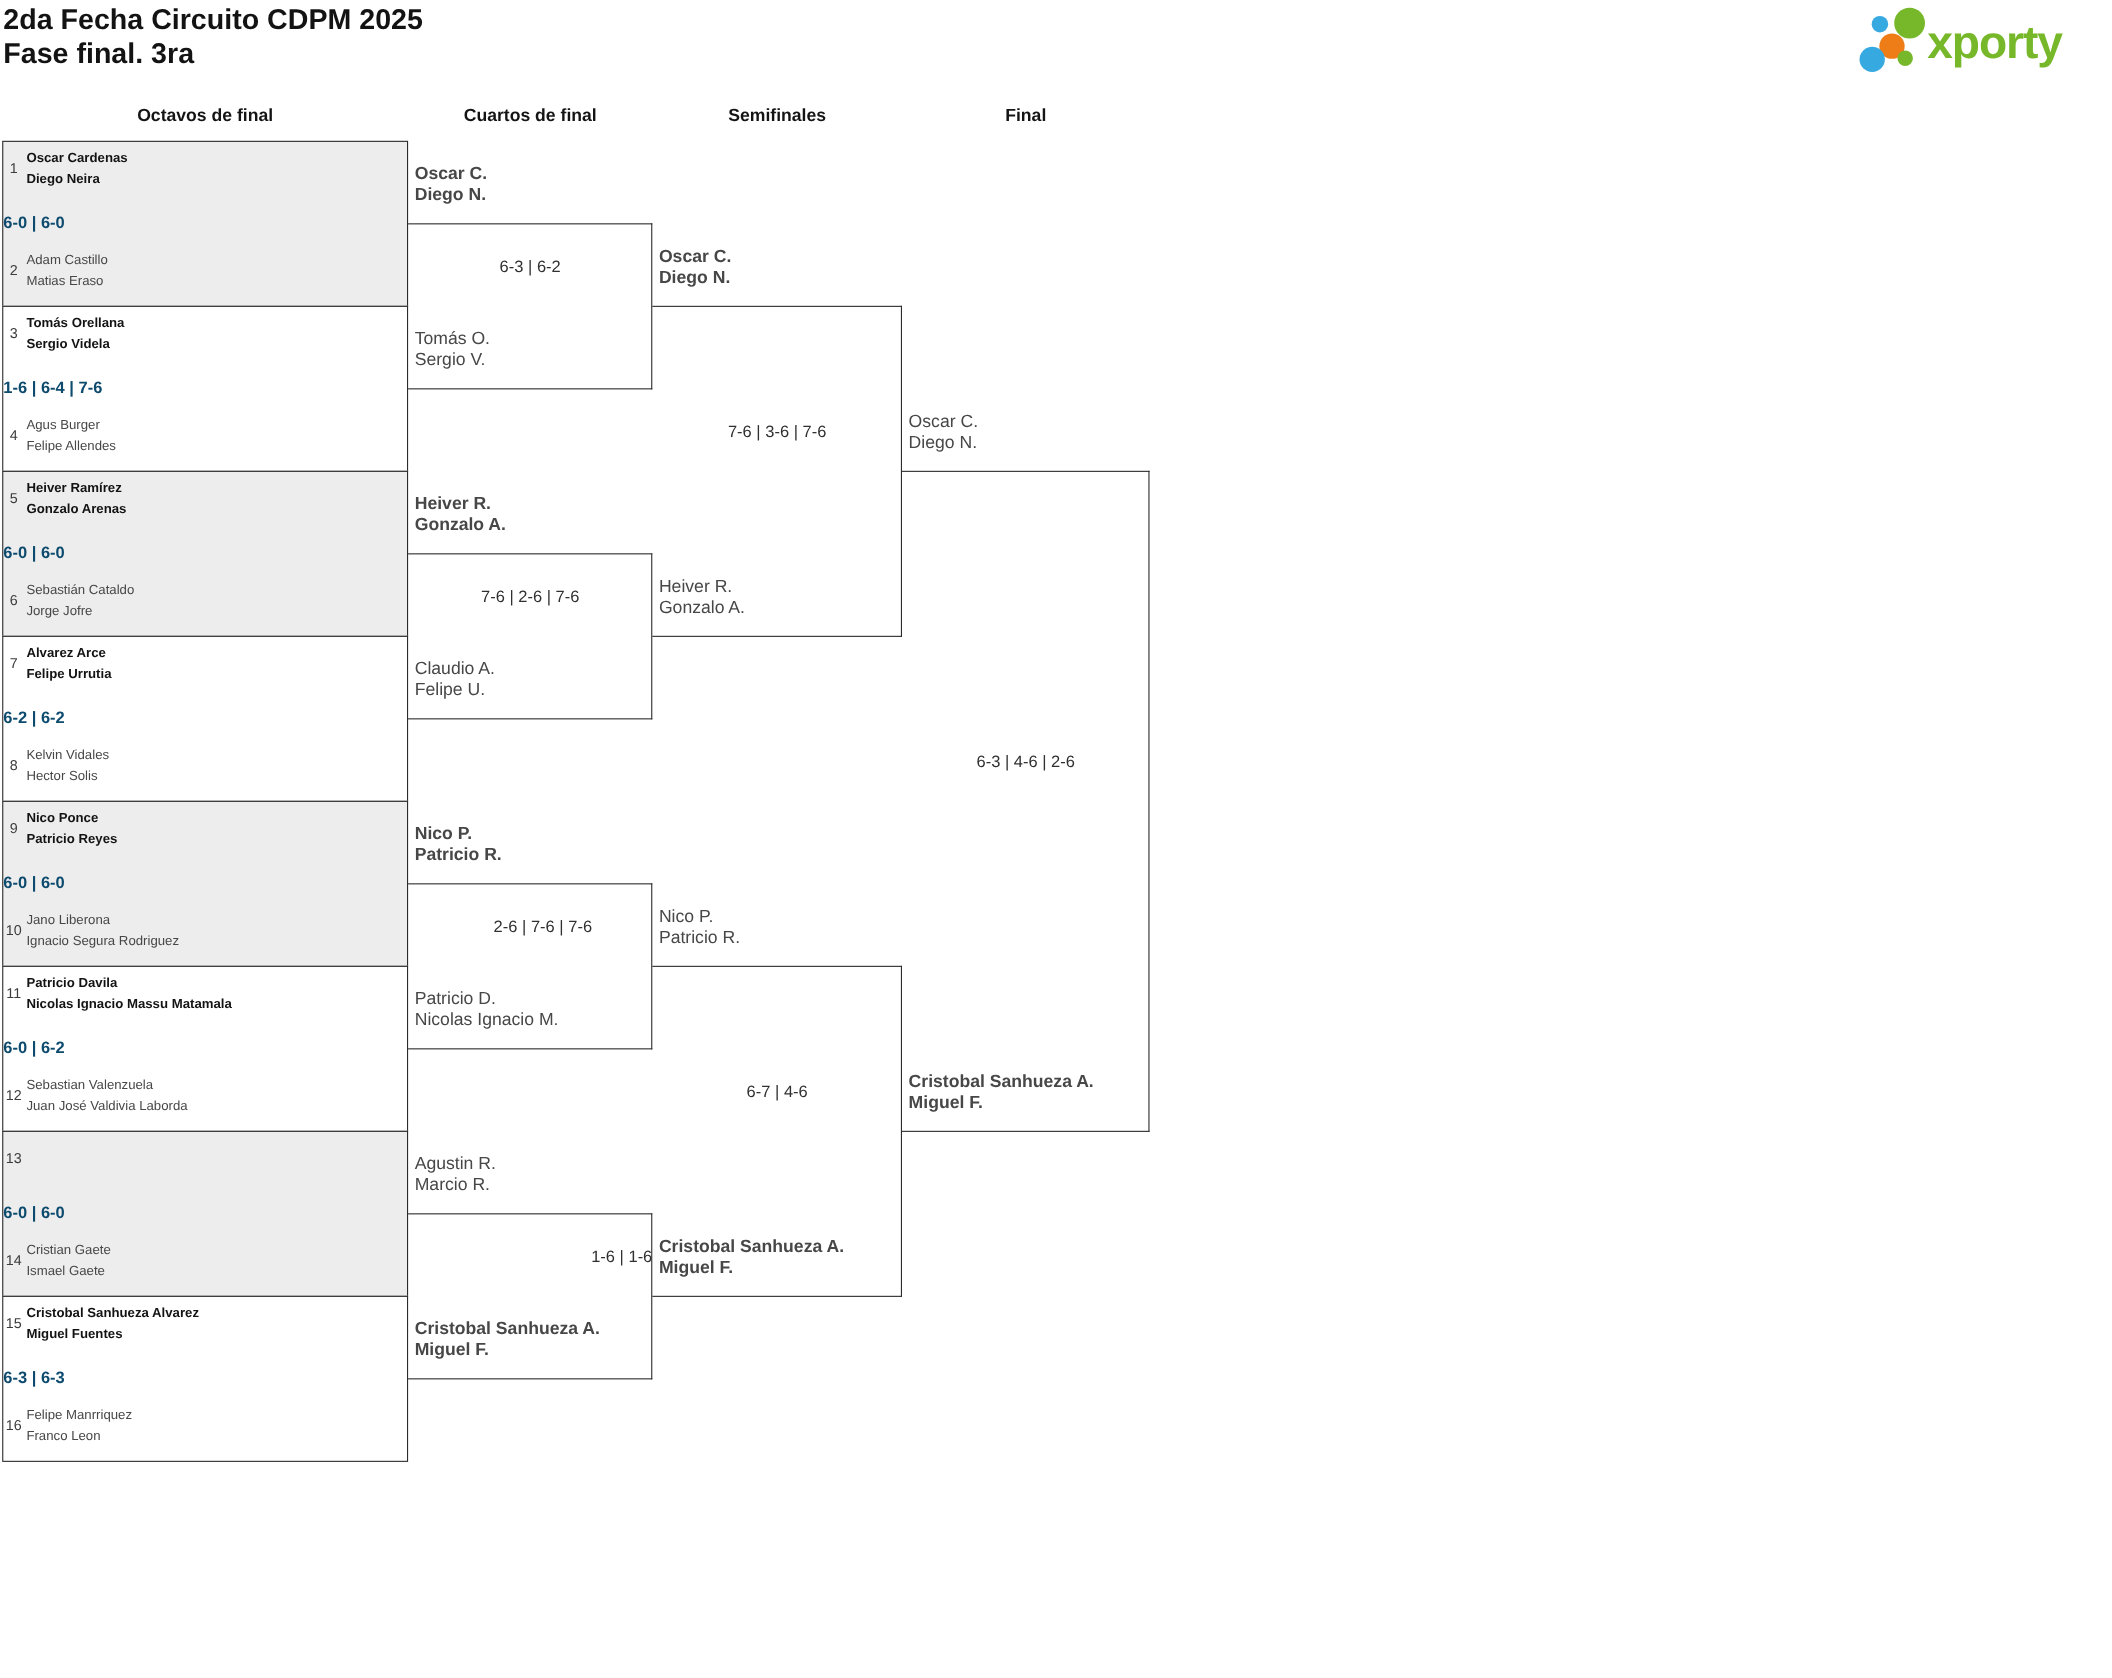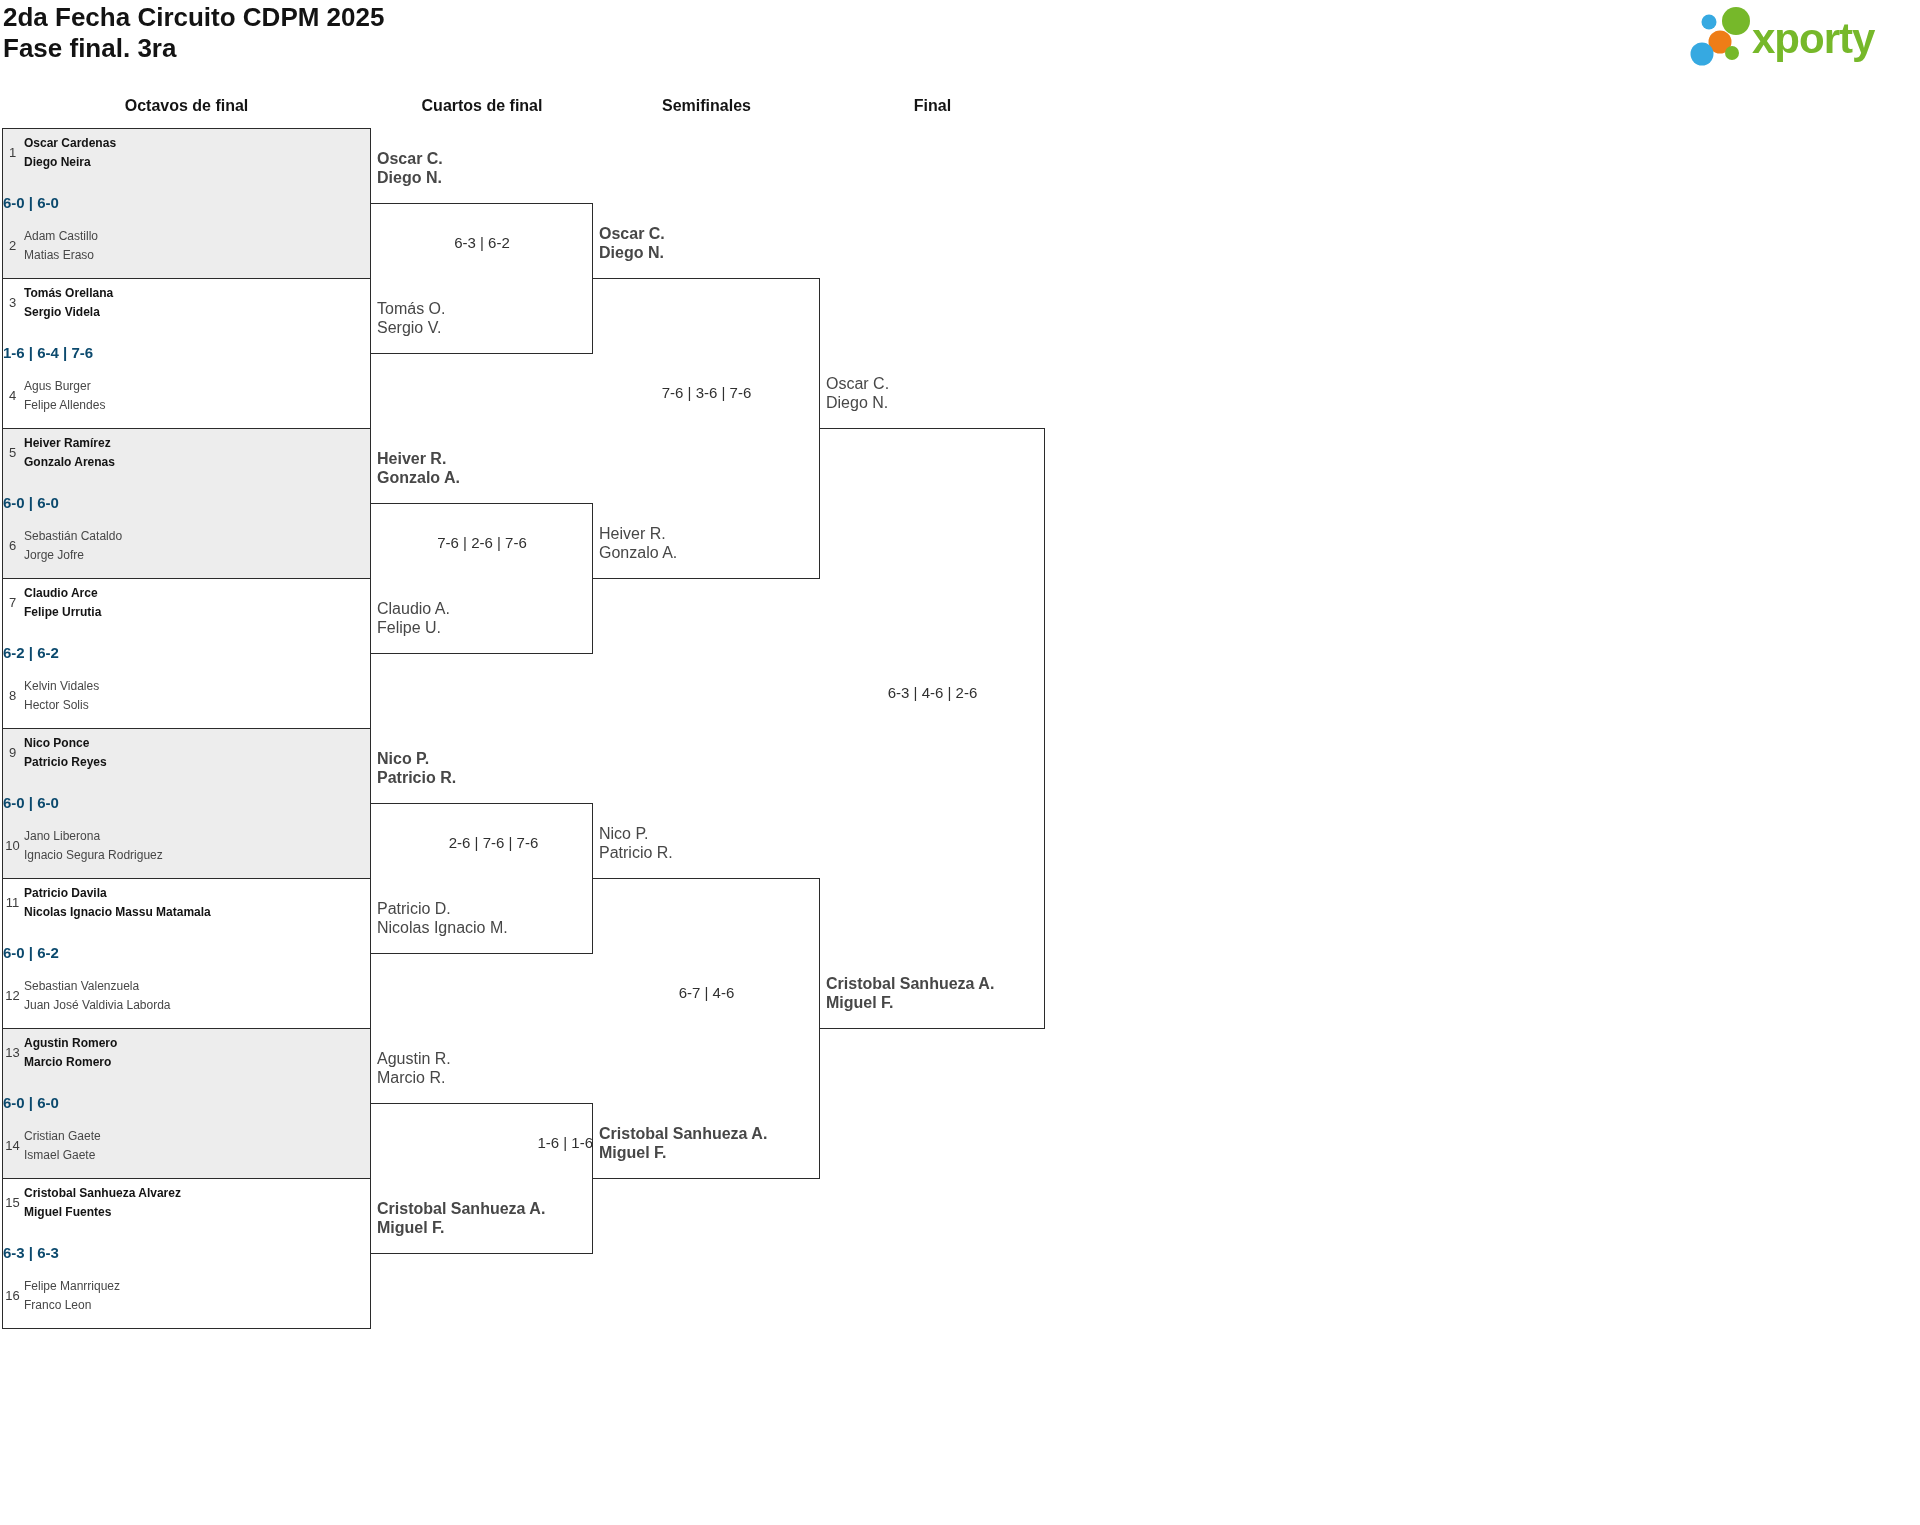--- a/index.html
+++ b/index.html
@@ -89,21 +89,21 @@
     <div class="seed sb">6</div>
     <div class="tm tb">
       <div>Sebastián Cataldo</div>
       <div>Jorge Jofre</div>
     </div>
   </div>
 
   <div class="ob" style="top:578px;">
     <div class="seed st">7</div>
     <div class="tm tt w">
-      <div>Claudio Arce</div>
+      <div>Alvarez Arce</div>
       <div>Felipe Urrutia</div>
     </div>
     <div class="osc">6-2 | 6-2</div>
     <div class="seed sb">8</div>
     <div class="tm tb">
       <div>Kelvin Vidales</div>
       <div>Hector Solis</div>
     </div>
   </div>
 
@@ -130,24 +130,20 @@
     <div class="osc">6-0 | 6-2</div>
     <div class="seed sb">12</div>
     <div class="tm tb">
       <div>Sebastian Valenzuela</div>
       <div>Juan José Valdivia Laborda</div>
     </div>
   </div>
 
   <div class="ob g" style="top:1028px;">
     <div class="seed st">13</div>
-    <div class="tm tt w">
-      <div>Agustin Romero</div>
-      <div>Marcio Romero</div>
-    </div>
     <div class="osc">6-0 | 6-0</div>
     <div class="seed sb">14</div>
     <div class="tm tb">
       <div>Cristian Gaete</div>
       <div>Ismael Gaete</div>
     </div>
   </div>
 
   <div class="ob" style="top:1178px;">
     <div class="seed st">15</div>

